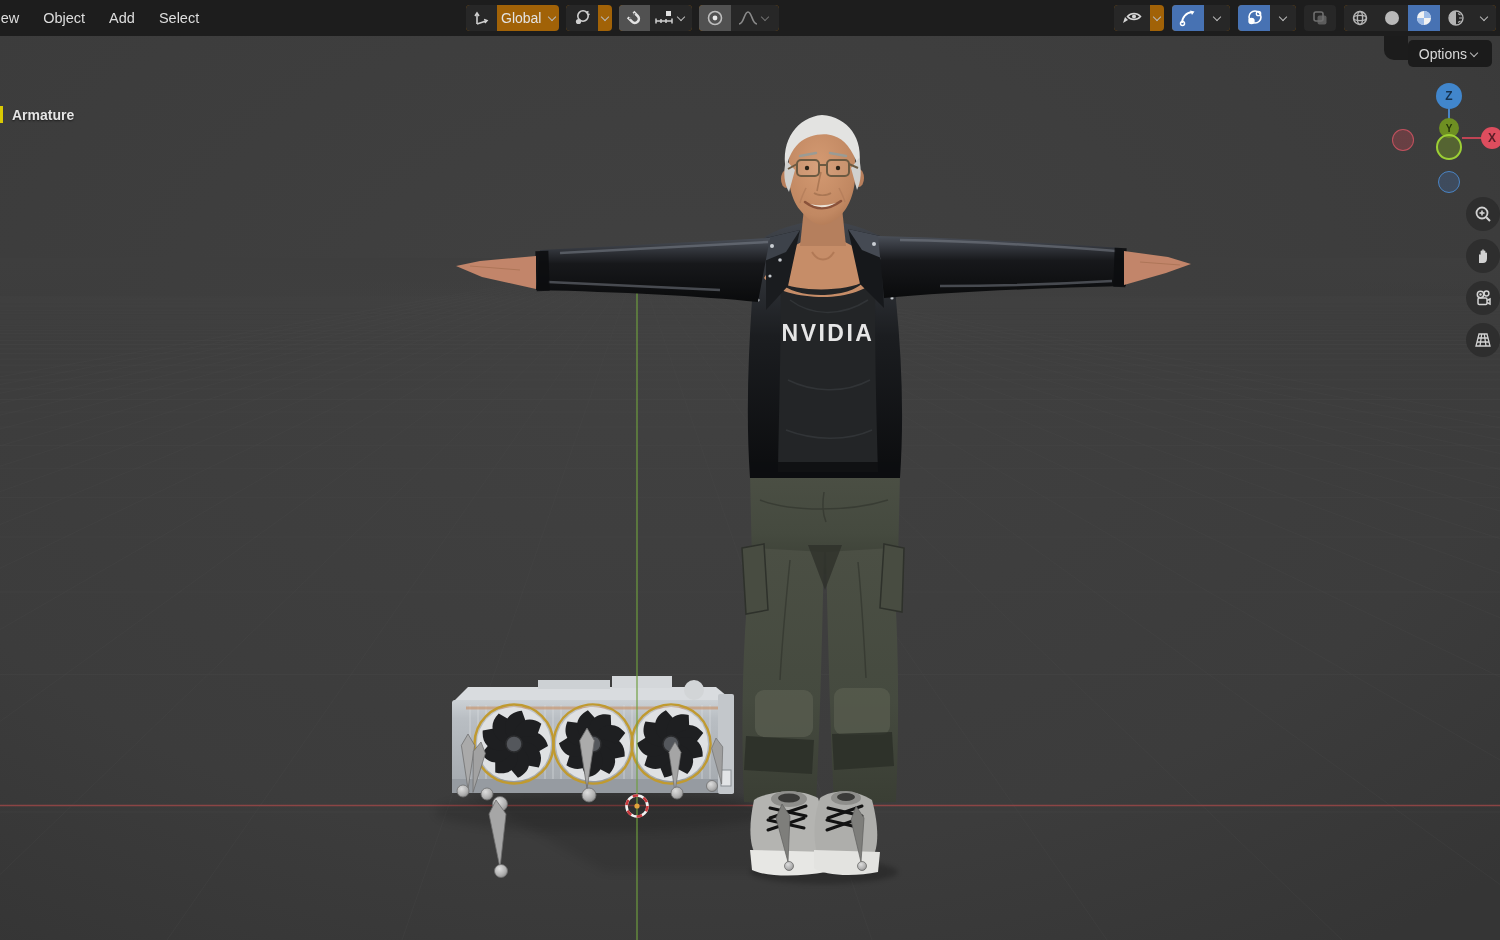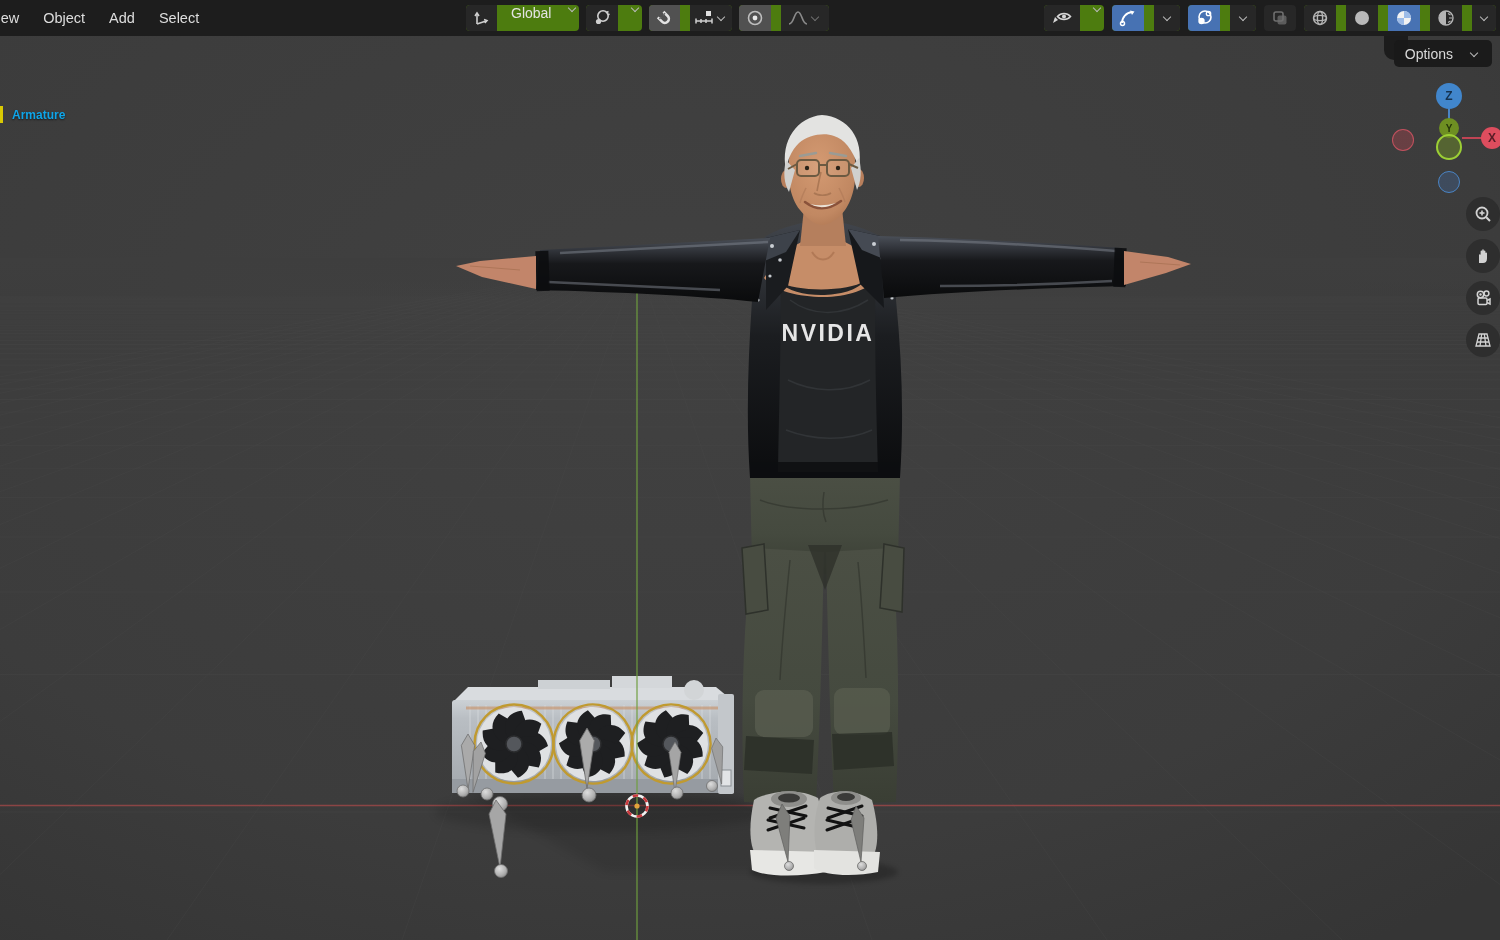--- a/index.html
+++ b/index.html
@@ -3,39 +3,39 @@
 <meta charset="utf-8">
 <style>
   html,body{margin:0;padding:0;background:#111;font-family:"Liberation Sans",sans-serif;}
   #app{position:relative;width:1500px;height:940px;overflow:hidden;background:#3d3d3d;}
   
   #scene{position:absolute;left:0;top:0;width:1500px;height:940px;display:block;}
   
   .header{position:absolute;left:0;top:0;width:1500px;height:36px;background:#1d1d1d;z-index:20;display:flex;align-items:center;}
   .menus{display:flex;align-items:center;margin-left:-24px;}
   .menu-item{color:#dedede;font-size:14.5px;padding:0 12px;line-height:36px;cursor:default;white-space:nowrap;}
-  .hgroup{display:flex;align-items:flex-start;height:26px;border-radius:4px;overflow:hidden;background:#4d7c0f;gap:10px;}
+  .hgroup{display:flex;align-items:center;height:26px;border-radius:4px;overflow:hidden;background:#a16207;}
   .hseg{display:flex;align-items:center;justify-content:center;height:26px;padding:0 4px;background:#272727;}
   .hseg.active{background:#515151;}
   .hseg.wide{padding:0 7px;}
   .center-controls{position:absolute;left:466px;top:5px;display:flex;gap:7px;align-items:center;}
   .right-controls{position:absolute;right:4px;top:5px;display:flex;gap:8px;align-items:center;}
   .hlabel{color:#e3e3e3;font-size:14px;padding:0 4px;}
   .chev{width:8px;height:8px;position:relative;margin:0 3px;}
   .chev::before{content:"";position:absolute;left:1px;top:0px;width:5px;height:5px;border-right:1.6px solid #b9b9b9;border-bottom:1.6px solid #b9b9b9;transform:rotate(45deg);}
   .chev.dim::before{border-color:#6f6f6f;}
   .blue{background:#4772b3;}
   .icon-svg{display:block;}
   
   .corner-notch{position:absolute;right:92px;top:36px;width:24px;height:24px;background:#1c1c1c;border-radius:0 0 0 10px;z-index:15;}
-  .options-btn{position:absolute;right:8px;top:40px;height:27px;padding:0 11px;background:rgba(25,25,25,.92);border-radius:5px;display:flex;align-items:center;gap:14px;z-index:21;cursor:default;}
+  .options-btn{position:absolute;right:8px;top:40px;height:27px;padding:0 11px;background:rgba(25,25,25,.92);border-radius:5px;display:flex;align-items:center;gap:0;z-index:21;cursor:default;}
   .options-btn span.lbl{color:#d9d9d9;font-size:14px;}
   .armature-label{position:absolute;left:0;top:106px;display:flex;align-items:center;z-index:21;}
   .armature-label .bar{display:inline-block;width:3px;height:17px;background:#d9c903;margin-right:9px;}
-  .armature-label .txt{color:#0ea5e9;font-size:12px;font-weight:700;text-shadow:0 1px 2px rgba(0,0,0,.6);}
+  .armature-label .txt{color:#e5e5e5;font-size:14px;font-weight:700;text-shadow:0 1px 2px rgba(0,0,0,.6);}
   
   .nav-gizmo{position:absolute;left:1386px;top:80px;width:114px;height:114px;z-index:21;}
   .axis-ball{position:absolute;border-radius:50%;display:flex;align-items:center;justify-content:center;font-size:12px;font-weight:700;box-sizing:border-box;}
   .axis-line{position:absolute;z-index:0;}
   
   .side-tools{position:absolute;left:1466px;top:197px;width:36px;z-index:21;display:flex;flex-direction:column;gap:8px;}
   .tool-btn{width:34px;height:34px;border-radius:50%;background:rgba(44,44,44,.9);display:flex;align-items:center;justify-content:center;}
 </style>
 </head>
 <body>

